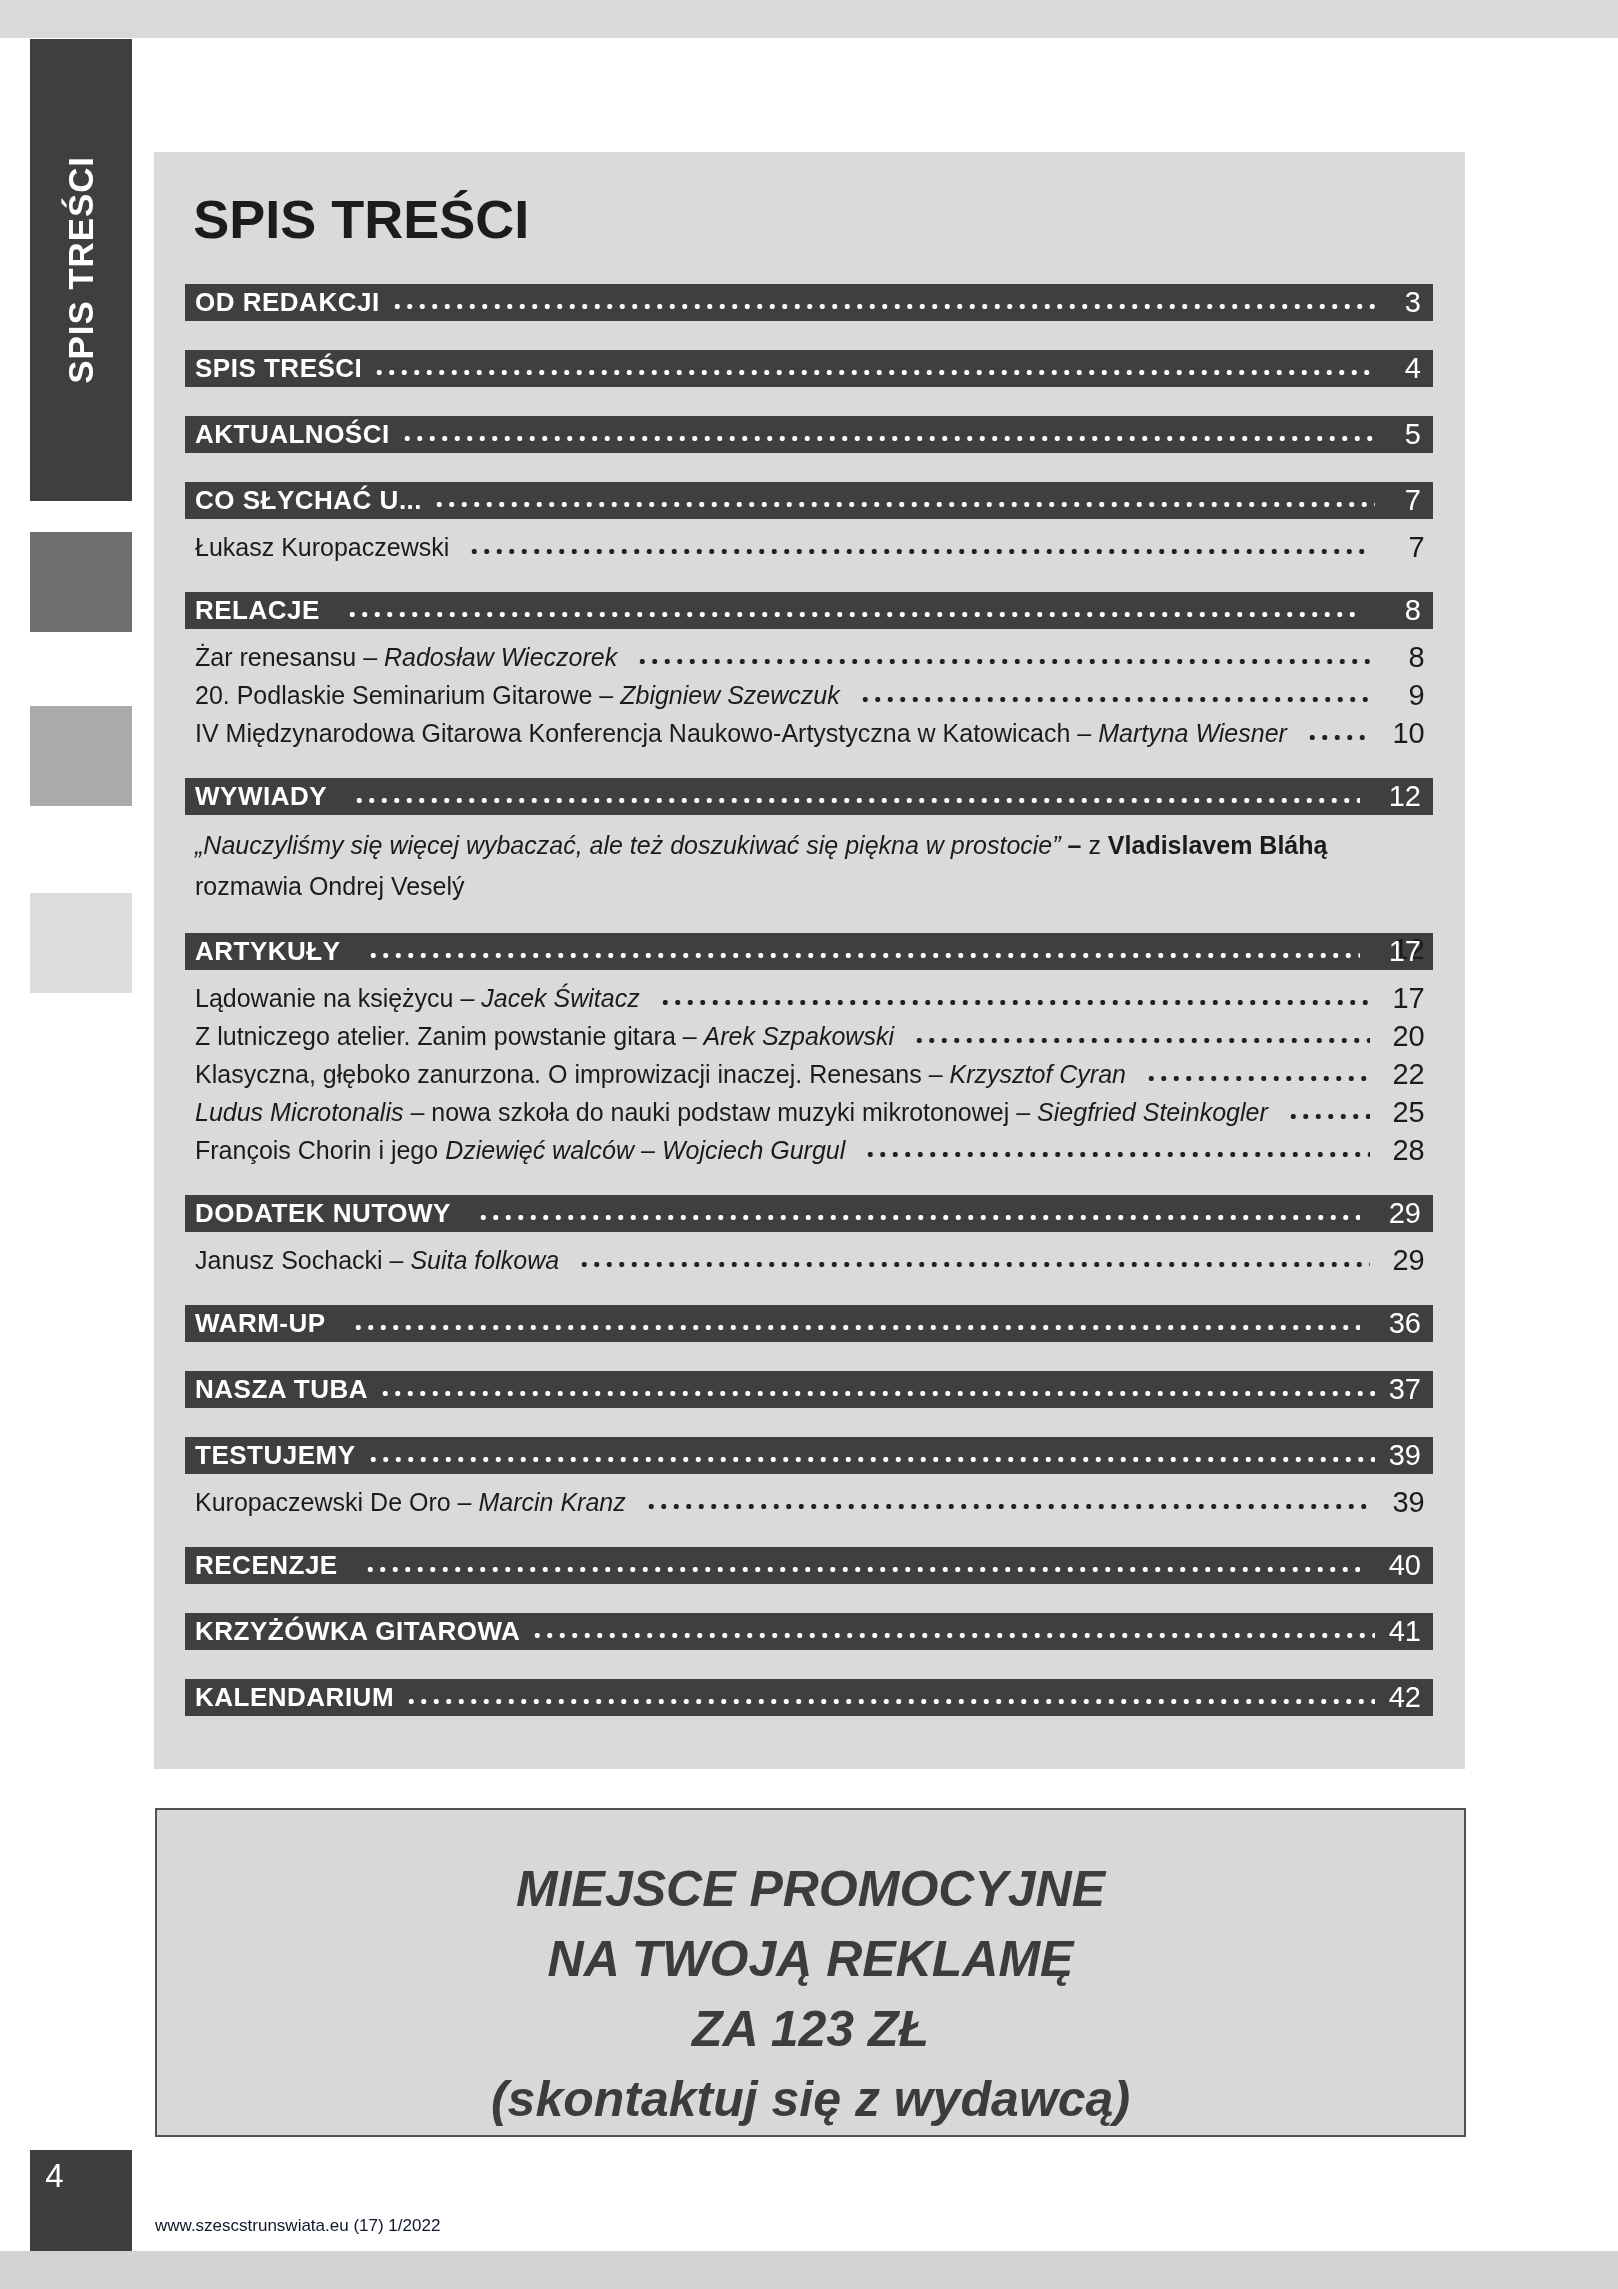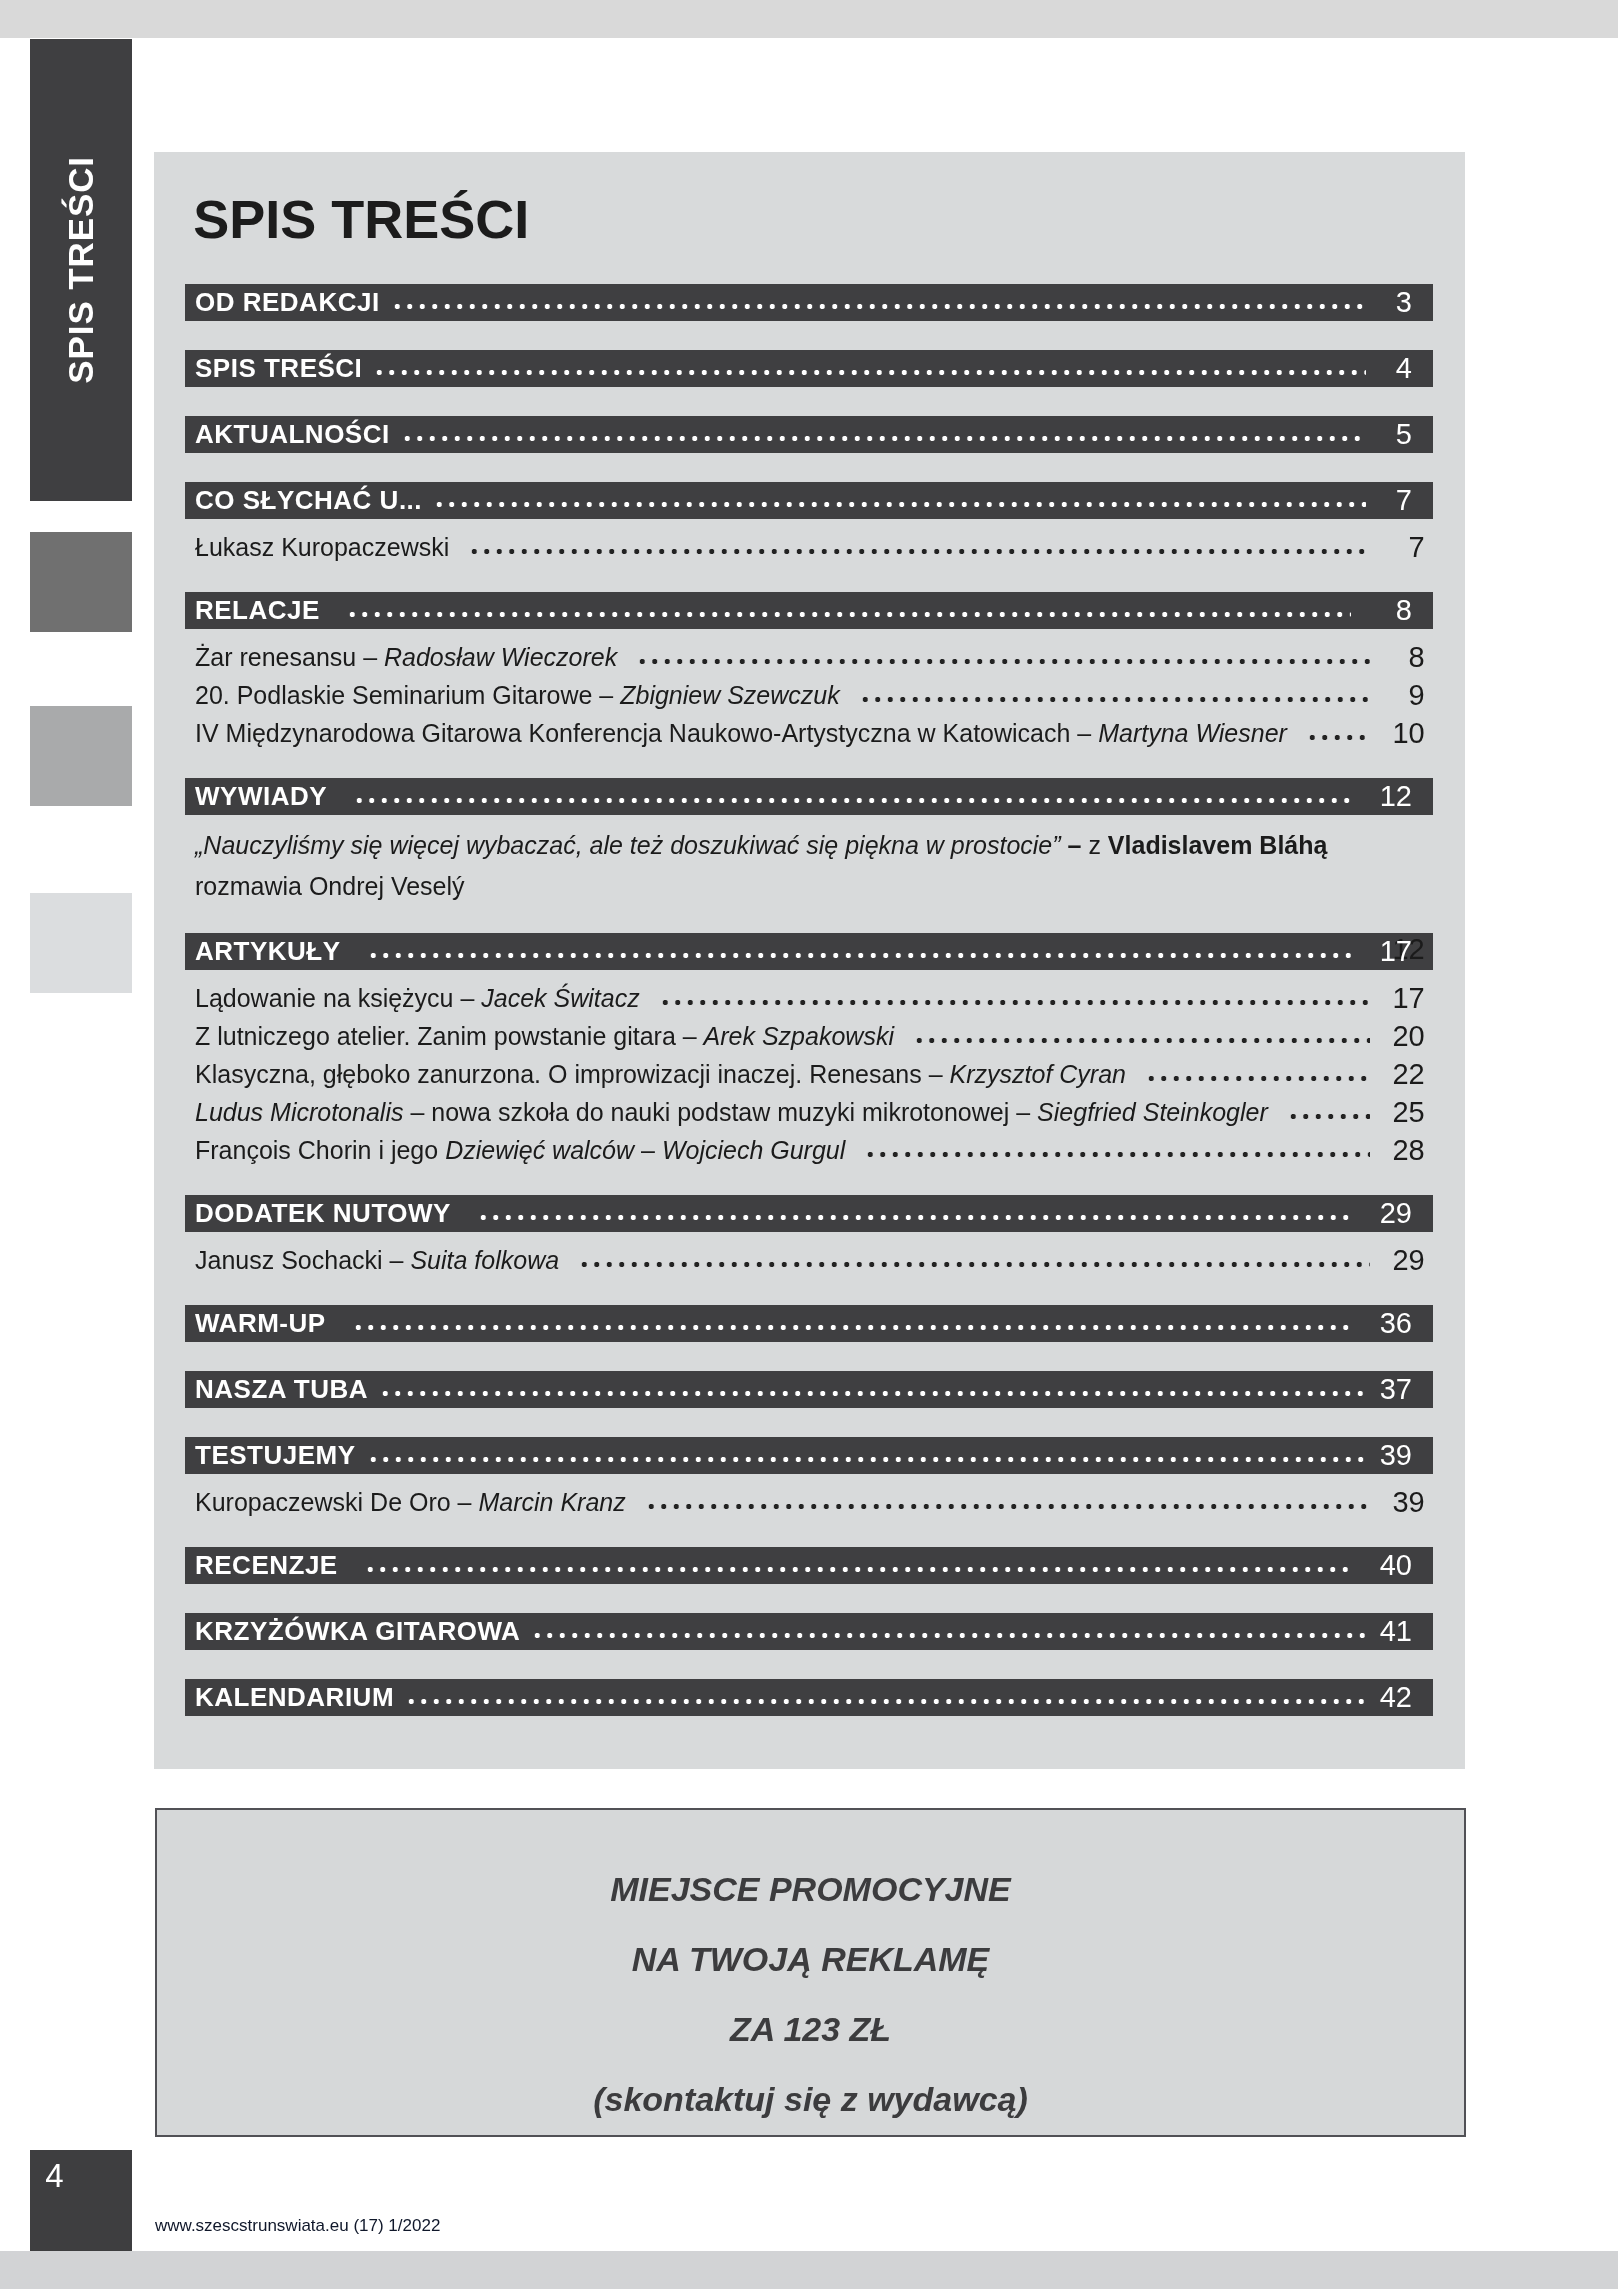--- a/index.html
+++ b/index.html
@@ -19,21 +19,21 @@
   .sq1{top:532px;background:#707070;}
   .sq2{top:706px;background:#a9aaab;}
   .sq3{top:893px;background:#dbdddf;}
 
   
   .panel{position:absolute;left:154px;top:152px;width:1311px;height:1617px;background:#d8dadb;
          box-sizing:border-box;padding:40px 32px 0 31px;}
   .toc-title{margin:0 0 38px 8.3px;font-size:54px;line-height:1.0;font-weight:bold;color:#1c1c1c;letter-spacing:0px;}
 
   .row{display:flex;align-items:stretch;}
-  .bar{background:#3f3f41;height:37px;line-height:37px;padding:0 21px 0 10px;justify-content:center;}
+  .bar{background:#3f3f41;height:37px;line-height:37px;padding:0 12px 0 10px;justify-content:center;}
   .btxt{flex:0 0 auto;color:#ffffff;font-weight:bold;font-size:26px;letter-spacing:0.5px;white-space:nowrap;}
   .item{height:37px;line-height:37px;padding:0 8.3px 0 10px;gap:8px;}
   .itxt{flex:0 0 auto;color:#1b1b1b;font-size:25px;white-space:nowrap;}
   .i{font-style:italic;}
   .b{font-weight:bold;}
   .lead{flex:1 1 auto;min-width:7.4px;align-self:flex-end;height:13px;margin:0 7.4px 8.3px 11px;
         background-image:radial-gradient(circle,currentColor 2.4px,rgba(0,0,0,0) 2.9px);
         background-size:12.5px 13px;background-repeat:repeat-x;background-position:0 50%;}
   .lw{color:#ffffff;}
   .ld{color:#222222;}
@@ -46,21 +46,21 @@
 
   .mt31{margin-top:29px;}
   .mt28{margin-top:26px;gap:15px;}
   .mt11{margin-top:10px;}
   .mt6{margin-top:1px;}
 
   
   .promo{position:absolute;left:155px;top:1808px;width:1311px;height:329px;box-sizing:border-box;
          background:#d6d8d9;border:2.8px solid #515156;
          display:flex;flex-direction:column;align-items:center;padding-top:44px;}
-  .promo .pline{font-size:34px;line-height:70px;font-weight:bold;font-style:italic;
+  .promo .pline{font-size:50px;line-height:70px;font-weight:bold;font-style:italic;
          color:#3c3c3e;text-align:center;letter-spacing:0px;}
 
   
   .pagesq{position:absolute;left:29.5px;top:2150px;width:102px;height:101px;background:#3e3e40;
           box-sizing:border-box;padding:7.4px 0 0 15.7px;color:#ffffff;font-size:33px;}
   .footer{position:absolute;left:155px;top:2216px;font-size:17px;color:#0f172a;}
 </style>
 </head>
 <body>
 

